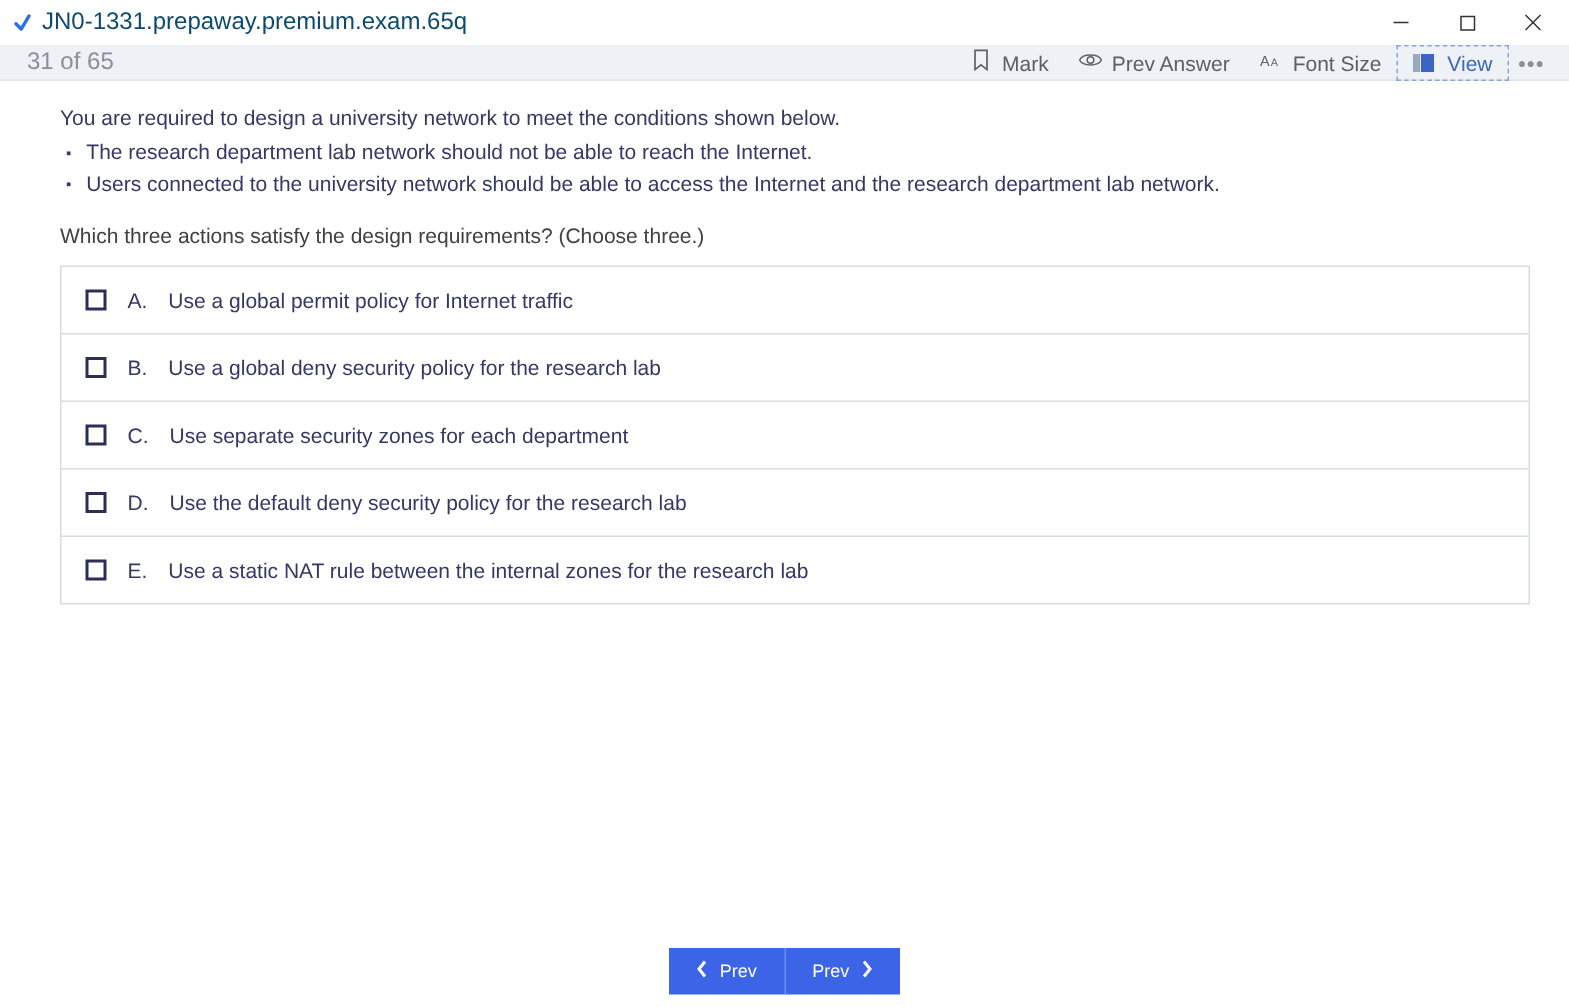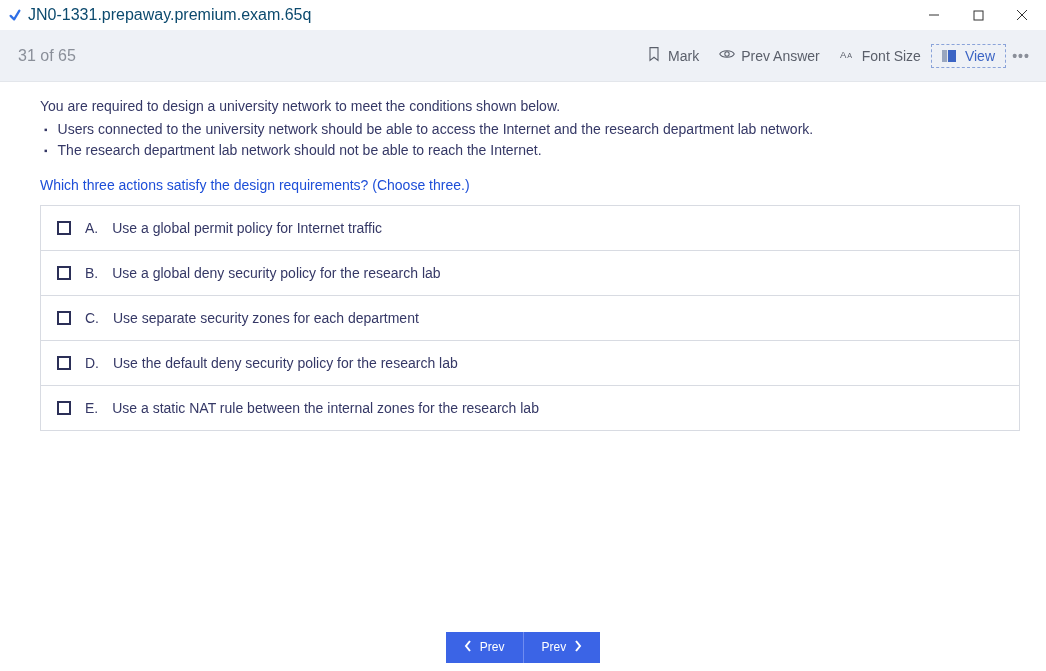--- a/index.html
+++ b/index.html
@@ -2,33 +2,33 @@
 <html><head>
 <meta charset="utf-8">
 <style>
   * { box-sizing: border-box; margin:0; padding:0; }
   html,body { width:1046px; height:671px; font-family: "Segoe UI", Arial, sans-serif; background:#fff; overflow:hidden; }
   .titlebar { height:30px; display:flex; align-items:center; padding:0 2px 0 8px; font-size:16px; color:#0c4a6e; }
   .titlebar .logo { width:14px; height:14px; margin-right:6px; display:flex; align-items:center; justify-content:center; }
   .titlebar .title { flex:0 0 auto; }
   .titlebar .spacer { flex:1; }
   .winbtn { width:44px; height:30px; display:flex; align-items:center; justify-content:center; color:#333; font-size:13px; }
-  .toolbar { height:52px; background:#eef1f6; display:flex; align-items:center; padding:0 10px 0 18px; color:#666; font-size:14px; border-bottom:1px solid #e3e6eb;}
+  .toolbar { height:24px; background:#eef1f6; display:flex; align-items:center; padding:0 10px 0 18px; color:#666; font-size:14px; border-bottom:1px solid #e3e6eb;}
   .progress { color:#8a8f99; font-size:16px; }
   .toolspacer { flex:1; }
   .tbtn { display:flex; align-items:center; gap:6px; padding:4px 10px; color:#5a5f6a; font-size:14px; cursor:pointer;}
   .tbtn svg { width:16px; height:16px; stroke:#5a5f6a; fill:none; stroke-width:1.4;}
   .viewbtn { border:1px dashed #8aa3d9; padding:3px 10px; color:#3b64c4; display:flex; align-items:center; gap:9px; font-size:14px;}
   .viewbtn .vicon { width:14px; height:12px; background:linear-gradient(to right,#9aa7bf 0 35%, #e6e9ef 35% 40%, #3b64c4 40% 100%); }
   .more { width:30px; text-align:center; color:#8a8f99; letter-spacing:1px; font-weight:bold; cursor:pointer;}
   .content { padding:14px 26px 0 40px; color:#2b2f57; font-size:14px; }
   .stem { color:#353866; line-height:1.5; }
   .stem ul { list-style:none; padding-left:4px; margin-top:2px;}
   .stem ul li::before { content:"▪"; font-size:10px; margin-right:10px; color:#353866; position:relative; top:-1px;}
-  .prompt { margin-top:16px; color:#1d4ed8;}
+  .prompt { margin-top:16px; color:#404040;}
   .choices { margin-top:12px; border:1px solid #d8dbe2;}
   .choice { display:flex; align-items:center; gap:14px; padding:14px 16px; border-top:1px solid #d8dbe2;}
   .choice:first-child { border-top:none; }
   .cb { width:14px; height:14px; border:2px solid #2b2f57; flex:0 0 auto; }
   .choice .letter { color:#353866; }
   .choice .text { color:#353866; }
   .footer { position:absolute; left:0; right:0; bottom:8px; display:flex; justify-content:center; }
   .navgrp { display:flex; }
   .navbtn { background:#3b64e6; color:#fff; font-size:12px; padding:8px 18px; display:flex; align-items:flex-start; gap:8px; cursor:pointer;}
   .navbtn.prev { border-right:1px solid #6f8cf0; }
@@ -97,22 +97,22 @@
     <span class="vicon"></span>
     <span>View</span>
   </div>
   <div class="more">•••</div>
 </div>
 
 <div class="content">
   <div class="stem">
     <div>You are required to design a university network to meet the conditions shown below.</div>
     <ul>
+      <li>The research department lab network should not be able to reach the Internet.</li>
       <li>Users connected to the university network should be able to access the Internet and the research department lab network.</li>
-      <li>The research department lab network should not be able to reach the Internet.</li>
     </ul>
   </div>
   <div class="prompt">Which three actions satisfy the design requirements? (Choose three.)</div>
 
   <div class="choices">
     <div class="choice">
       <div class="cb"></div>
       <span class="letter">A.</span>
       <span class="text">Use a global permit policy for Internet traffic</span>
     </div>

